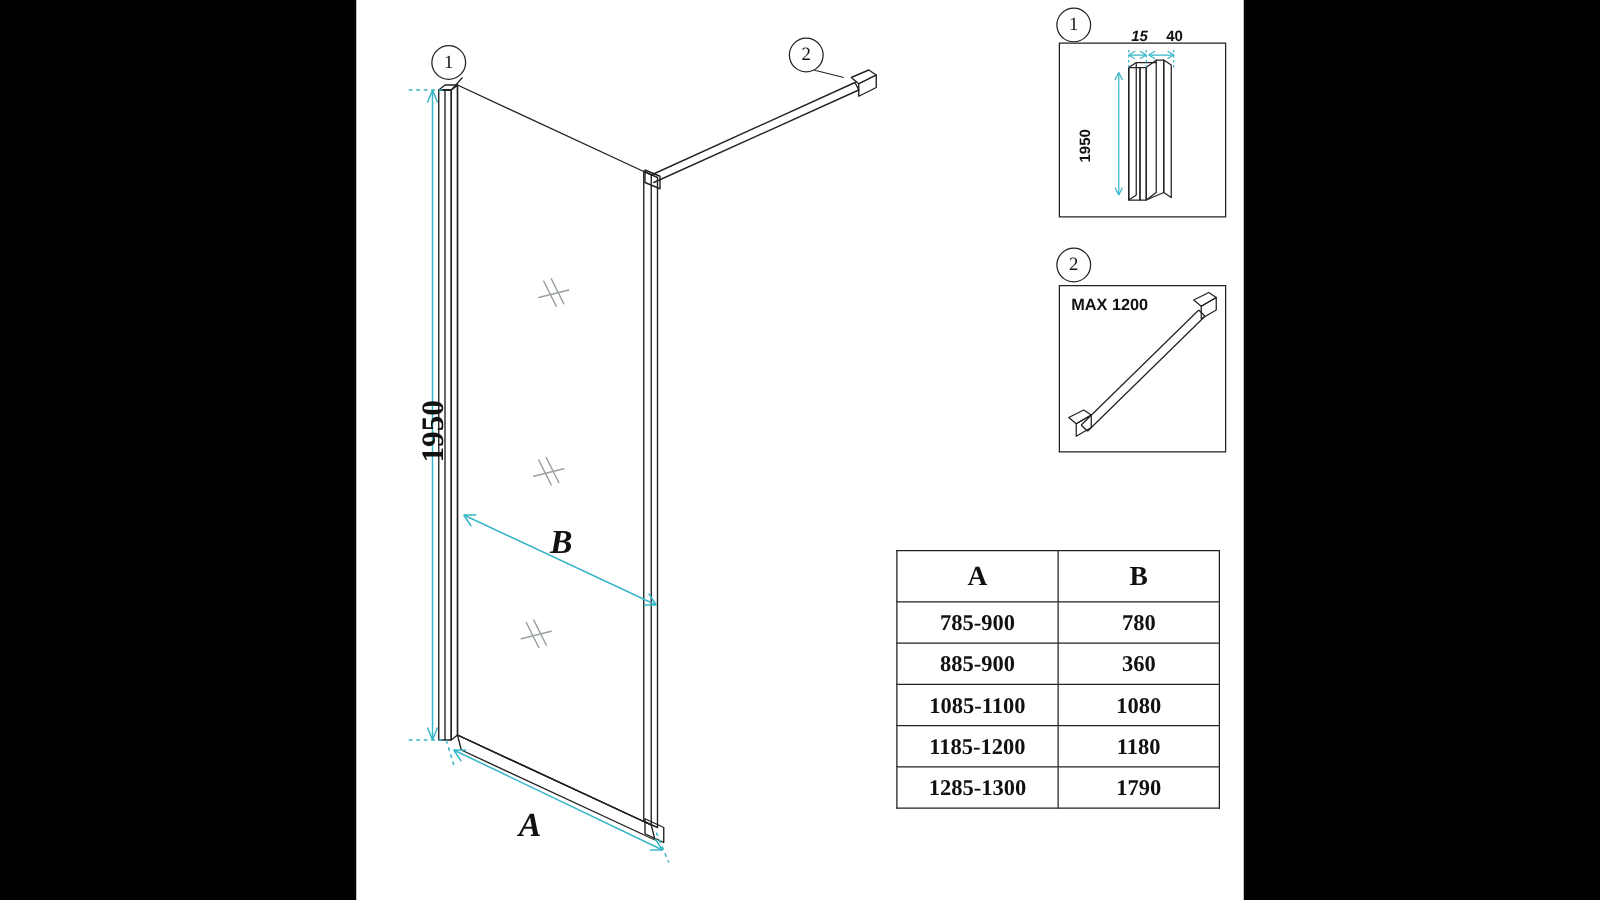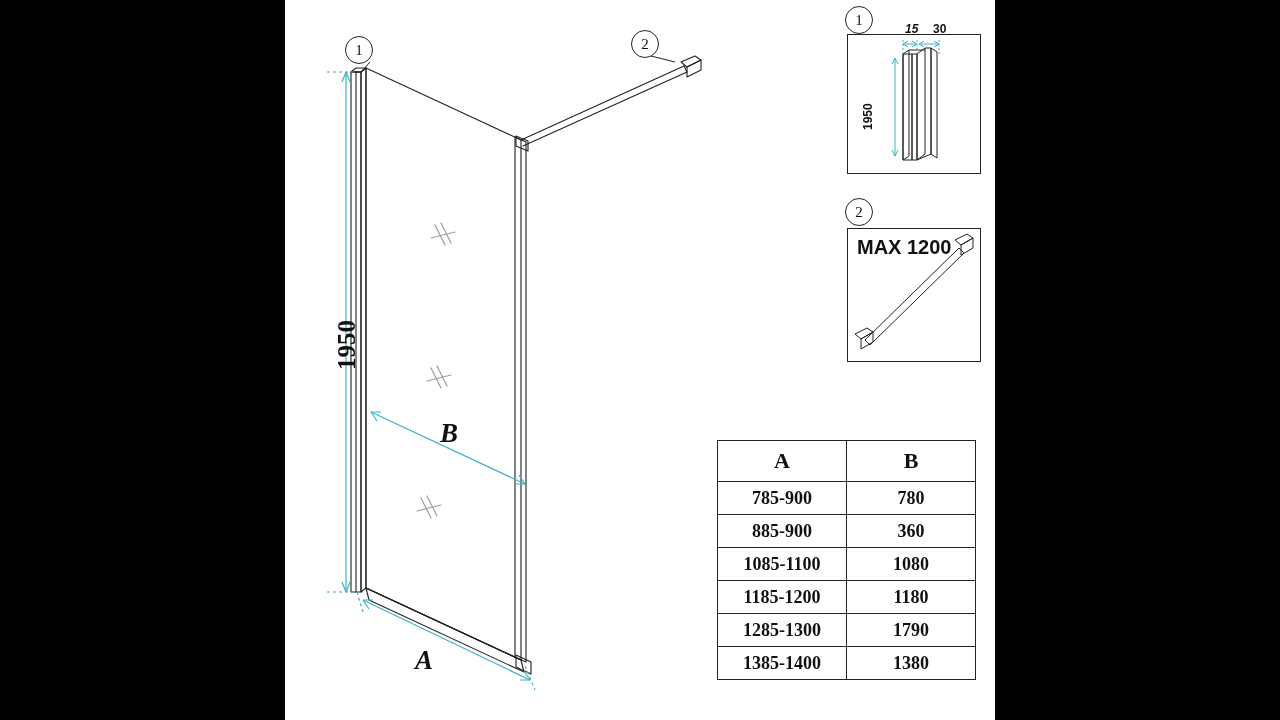--- a/index.html
+++ b/index.html
@@ -32,21 +32,21 @@
     font-size:18px;
   }
   #dimtable th{font-size:22px;height:32px;font-weight:bold;font-style:normal;}
 
   .vertlabel{
     font-family:"Liberation Serif",serif;font-weight:bold;font-size:25px;color:#111;
     transform:rotate(-90deg);transform-origin:left top;white-space:nowrap;
   }
   .ital{font-style:italic;}
   .smalldim{font-family:"Liberation Sans",sans-serif;font-weight:bold;font-size:12px;color:#111;}
-  .maxtxt{font-family:"Liberation Sans",sans-serif;font-weight:bold;font-size:20px;color:#111;}
+  .maxtxt{font-family:"Liberation Sans",sans-serif;font-weight:bold;font-size:13px;color:#111;}
 </style>
 </head>
 <body>
 
 <div id="root">
   <div id="sheet">
 
     <svg class="abs" style="left:0;top:0;" width="710" height="720" viewBox="0 0 710 720">
       <g stroke="#222" stroke-width="1.1" fill="none" stroke-linejoin="round" stroke-linecap="round">
 
@@ -155,21 +155,21 @@
         <path d="M72 10 L77 7 M72 10 L77 13"></path>
         <path d="M92 10 L87 7 M92 10 L87 13"></path>
         <line x1="92" y1="6" x2="92" y2="20" stroke-dasharray="2 2"></line>
 
         <line x1="48" y1="24" x2="48" y2="122"></line>
         <path d="M48 24 L45 30 M48 24 L51 30"></path>
         <path d="M48 122 L45 116 M48 122 L51 116"></path>
       </g>
     </svg>
     <div class="abs smalldim" style="left:620px;top:22px;font-style:italic;">15</div>
-    <div class="abs smalldim" style="left:648px;top:22px;">30</div>
+    <div class="abs smalldim" style="left:648px;top:22px;">40</div>
     <div class="abs smalldim" style="left:576px;top:130px;transform:rotate(-90deg);transform-origin:left top;">
       <span>1950</span>
     </div>
 
     <div class="abs callout" style="left:560px;top:198px;">
       <span>2</span>
     </div>
     <div class="abs detailbox" style="left:562px;top:228px;width:132px;height:132px;"></div>
 
     <svg class="abs" style="left:562px;top:228px;" width="132" height="132" viewBox="0 0 132 132">
@@ -210,21 +210,17 @@
           <td>1080</td>
         </tr>
         <tr>
           <td>1185-1200</td>
           <td>1180</td>
         </tr>
         <tr>
           <td>1285-1300</td>
           <td>1790</td>
         </tr>
-        <tr>
-          <td>1385-1400</td>
-          <td>1380</td>
-        </tr>
       </tbody>
     </table>
 
   </div>
 </div>
 
 </body></html>

